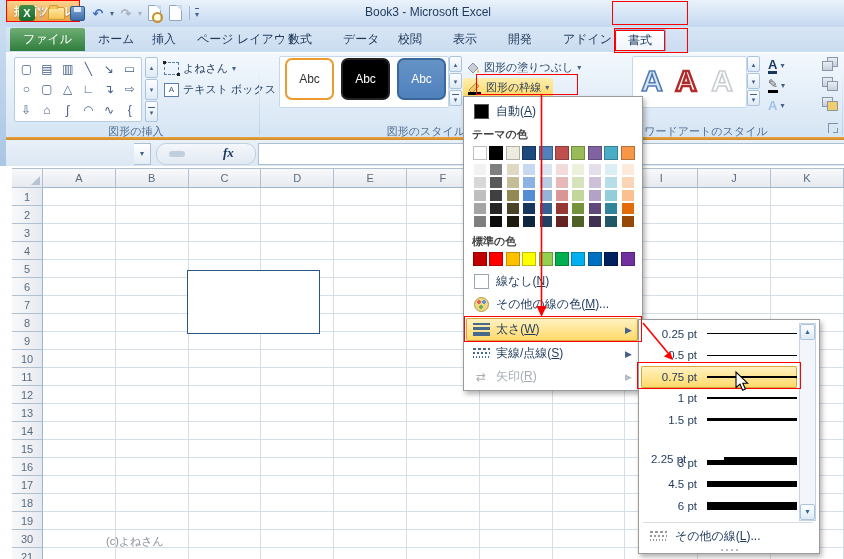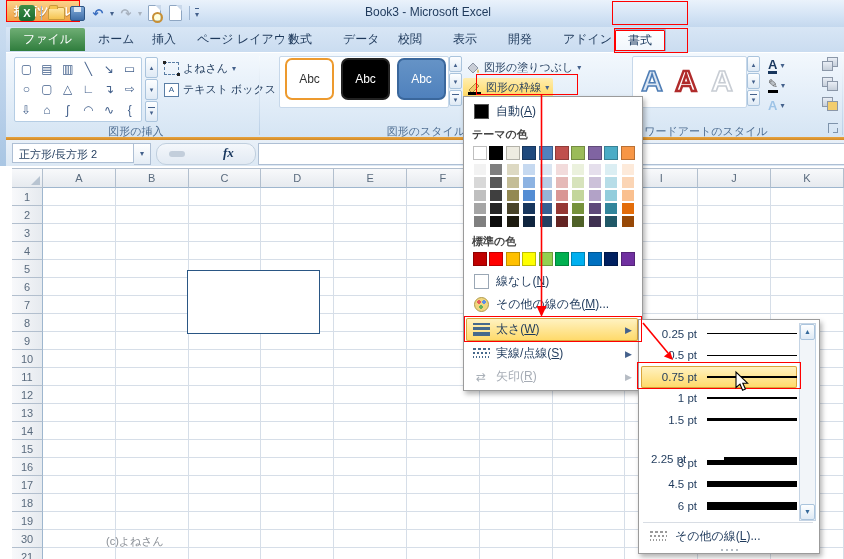--- a/index.html
+++ b/index.html
@@ -350,21 +350,20 @@
         <span class="sq" style="left:5px;top:4px;"></span>
       </div>
     <div class="arr-ico" style="left:816px;top:44px;">
         <span class="sq" style="left:0;top:0;"></span>
         <span class="sq" style="left:5px;top:4px;background:#f2cd6e;"></span>
       </div>
   </div>
   <div class="abs ribbon-accent"></div>
 
   <div class="abs fbar">
-    <div class="namebox">正方形/長方形 2</div>
     <div class="nb-drop">▾</div>
     <div class="fpill">
       <span class="dot"></span>
       <span class="fx">fx</span>
     </div>
     <div class="ffield"></div>
   </div>
 
   <div class="abs sheet">
     <div class="gridarea"></div>

